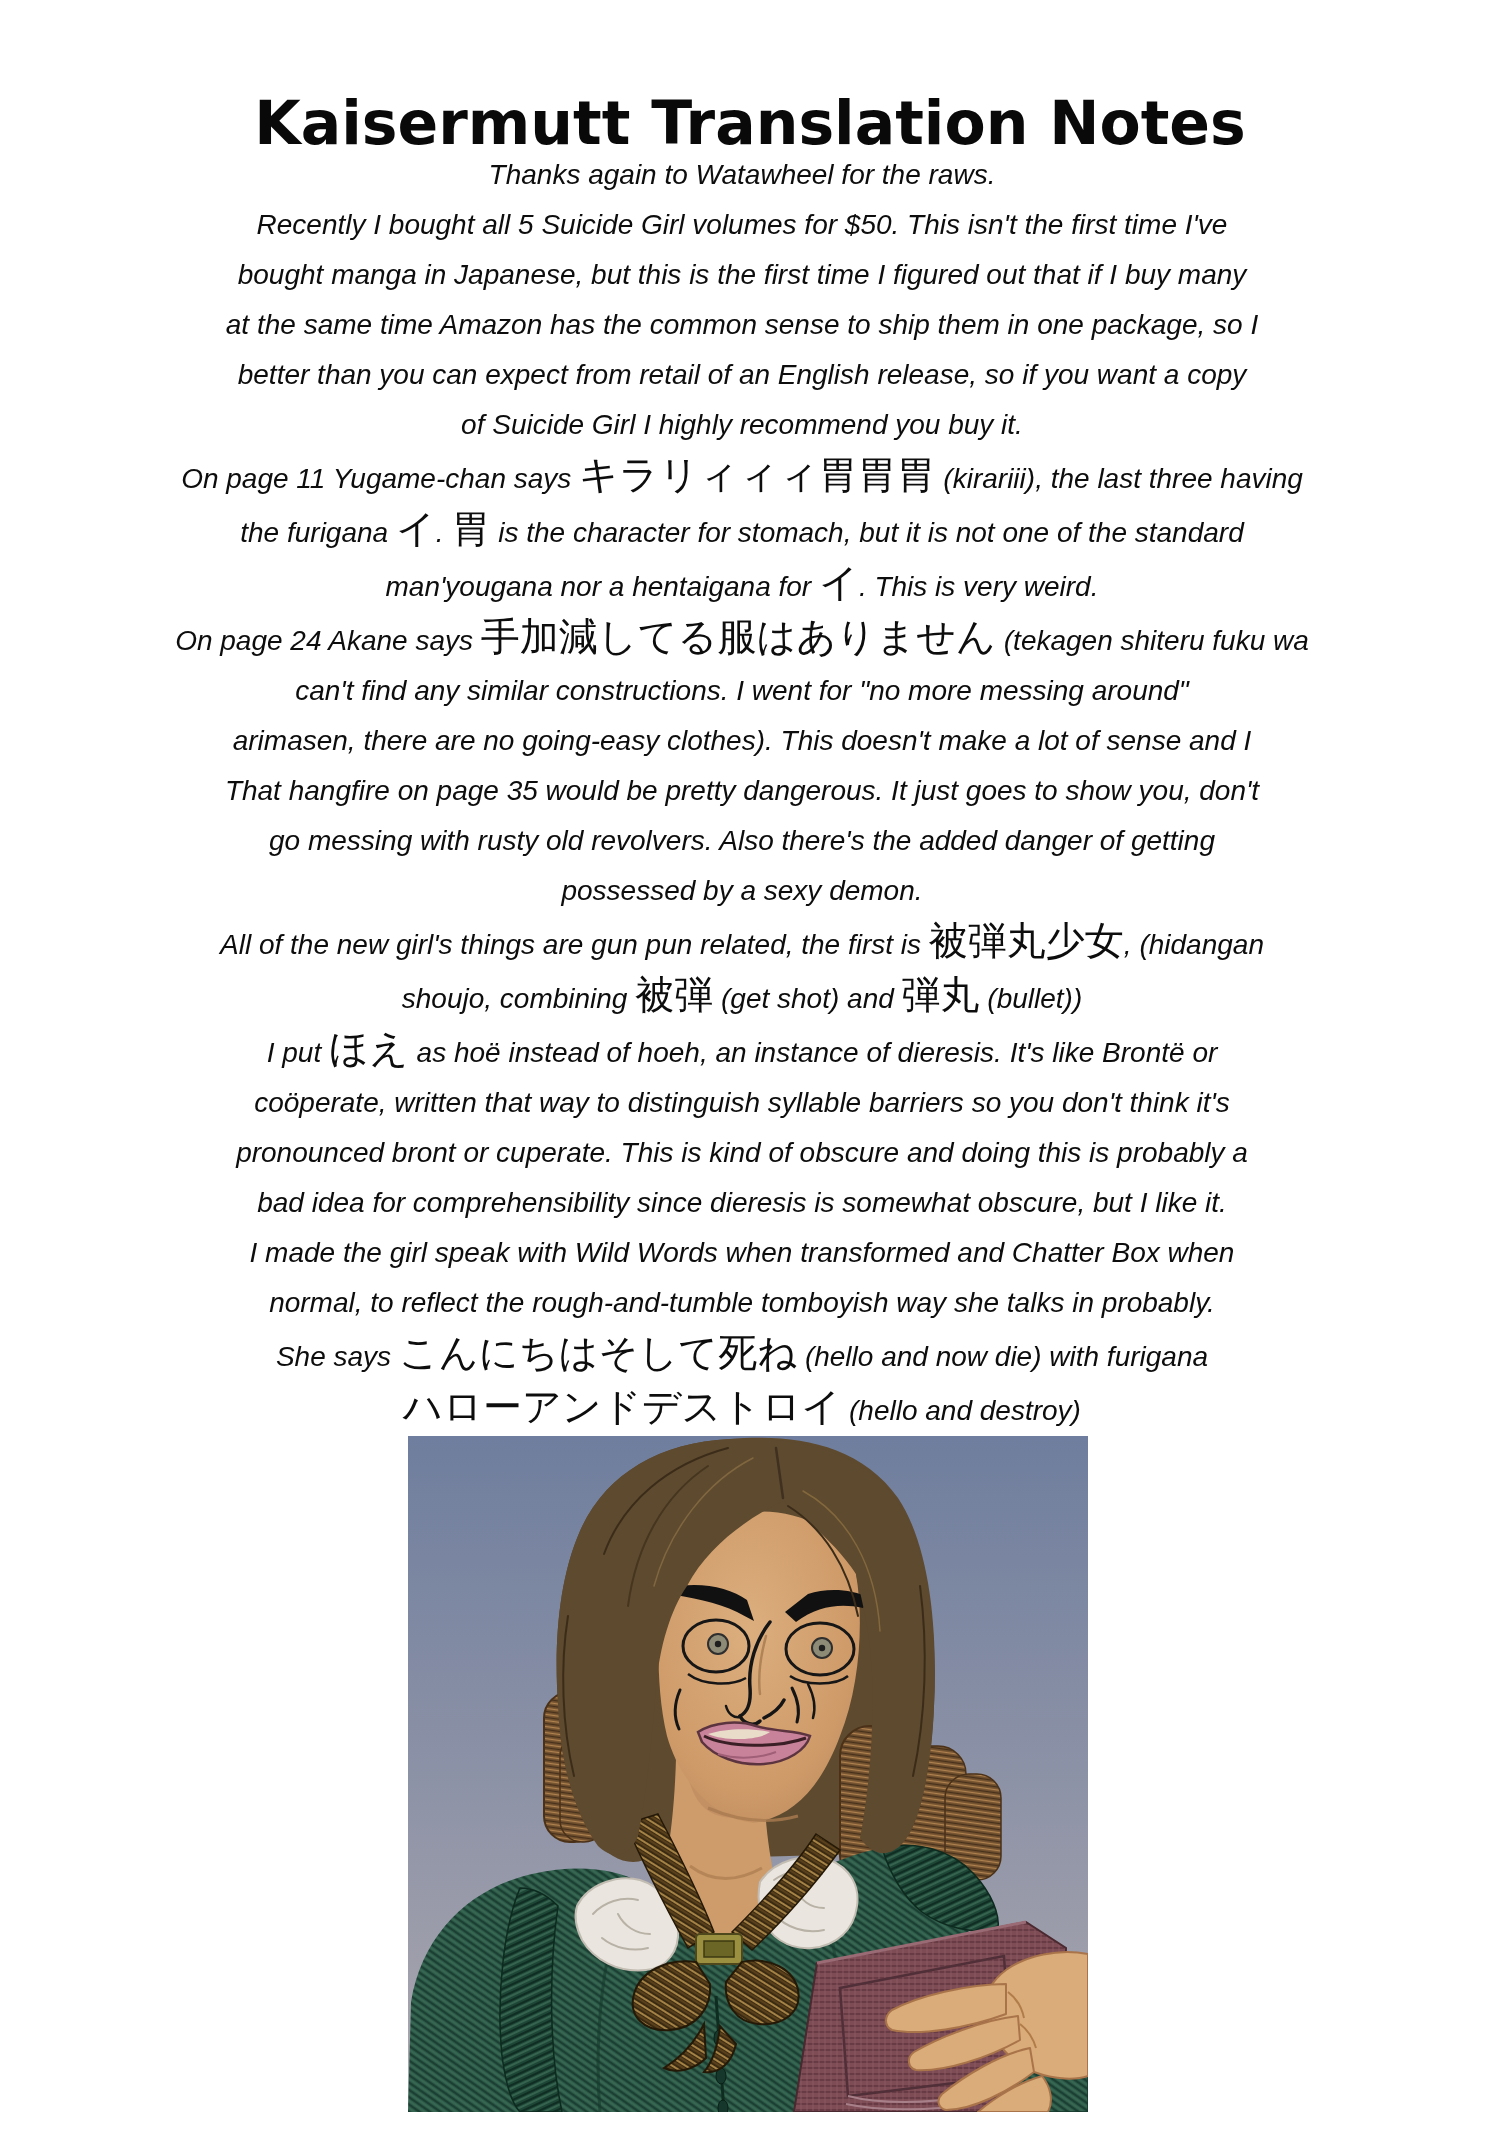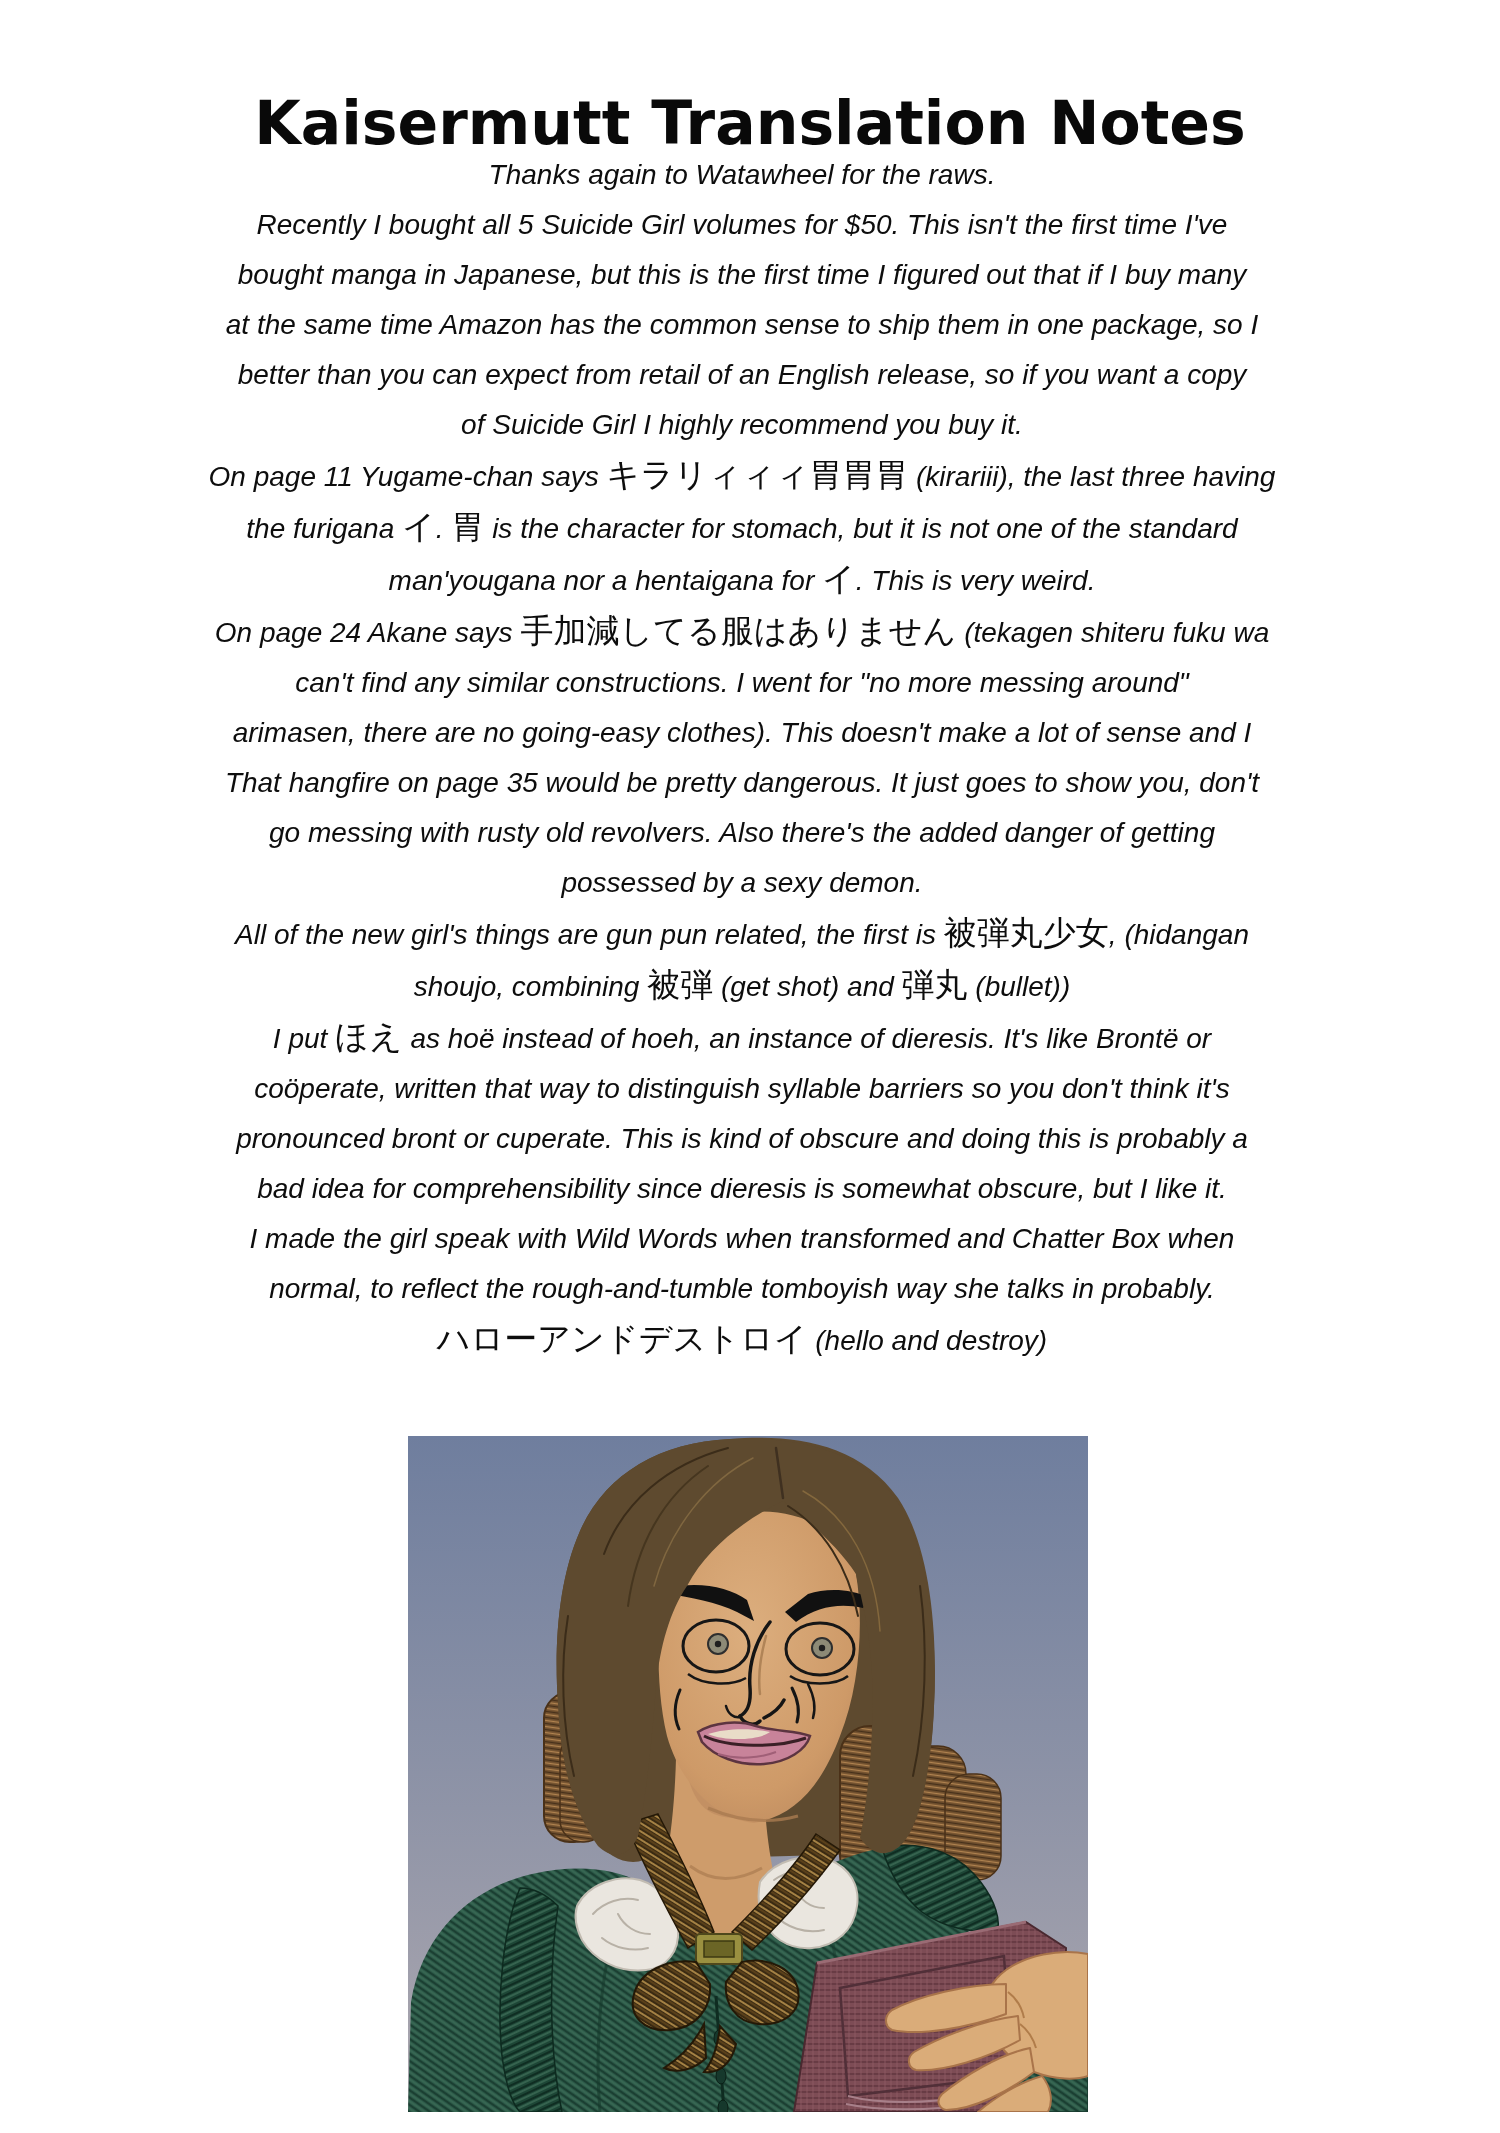--- a/index.html
+++ b/index.html
@@ -12,21 +12,21 @@
     font-size:60px;font-weight:bold;letter-spacing:0px;color:#090909;
     font-family:"DejaVu Sans",sans-serif;transform:scaleY(1.02);
   }
   .notes{
     position:absolute;top:150px;left:42px;width:1400px;text-align:center;
   }
   .note-line{
     font-size:28px;line-height:50px;white-space:nowrap;font-style:italic;
     font-family:"Liberation Sans",sans-serif;color:#0d0d0d;
   }
-  .note-line .jp{font-size:33px;font-style:normal;font-family:"DejaVu Sans",sans-serif;}
+  .note-line .jp{font-size:39px;font-style:normal;font-family:"DejaVu Sans",sans-serif;}
   .portrait{
     position:absolute;left:408px;top:1436px;width:680px;height:676px;margin:0;
   }
   .portrait svg{display:block;}
 </style>
 </head>
 <body>
 
 <h1 class="page-title">Kaisermutt Translation Notes</h1>
 
@@ -47,20 +47,21 @@
     <div class="note-line"><span>go messing with rusty old revolvers. Also there's the added danger of getting</span></div>
     <div class="note-line"><span>possessed by a sexy demon.</span></div>
     <div class="note-line"><span>All of the new girl's things are gun pun related, the first is </span><span class="jp">被弾丸少女</span><span>, (hidangan</span></div>
     <div class="note-line"><span>shoujo, combining </span><span class="jp">被弾</span><span> (get shot) and </span><span class="jp">弾丸</span><span> (bullet))</span></div>
     <div class="note-line"><span>I put </span><span class="jp">ほえ</span><span> as hoë instead of hoeh, an instance of dieresis. It's like Brontë or</span></div>
     <div class="note-line"><span>coöperate, written that way to distinguish syllable barriers so you don't think it's</span></div>
     <div class="note-line"><span>pronounced bront or cuperate. This is kind of obscure and doing this is probably a</span></div>
     <div class="note-line"><span>bad idea for comprehensibility since dieresis is somewhat obscure, but I like it.</span></div>
     <div class="note-line"><span>I made the girl speak with Wild Words when transformed and Chatter Box when</span></div>
     <div class="note-line"><span>normal, to reflect the rough-and-tumble tomboyish way she talks in probably.</span></div>
+    <div class="note-line"><span>She says </span><span class="jp">こんにちはそして死ね</span><span> (hello and now die) with furigana</span></div>
     <div class="note-line"><span class="jp">ハローアンドデストロイ</span><span> (hello and destroy)</span></div>
   </div>
 
 <figure class="portrait" role="img" aria-label="Colored engraving of a Victorian woman (Charlotte Bronte style) in a green dress with lace collar and striped neck scarf, holding a maroon book, with a crude cartoon face drawn over her face">
 <svg viewBox="0 0 680 676" width="680" height="676" xmlns="http://www.w3.org/2000/svg">
   <defs>
     <linearGradient id="bg" x1="0" y1="0" x2="0" y2="1">
       <stop offset="0" stop-color="#6F7E9E"></stop>
       <stop offset="0.55" stop-color="#8F94A7"></stop>
       <stop offset="1" stop-color="#ADA8AF"></stop>

